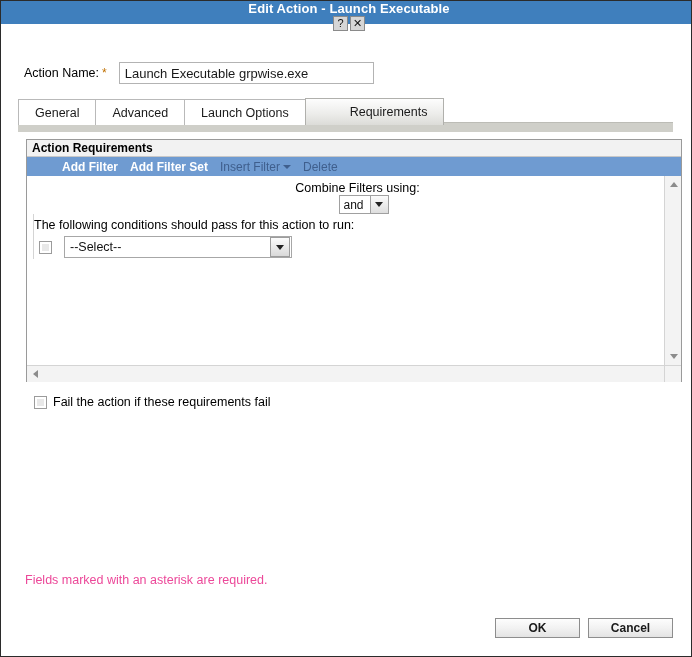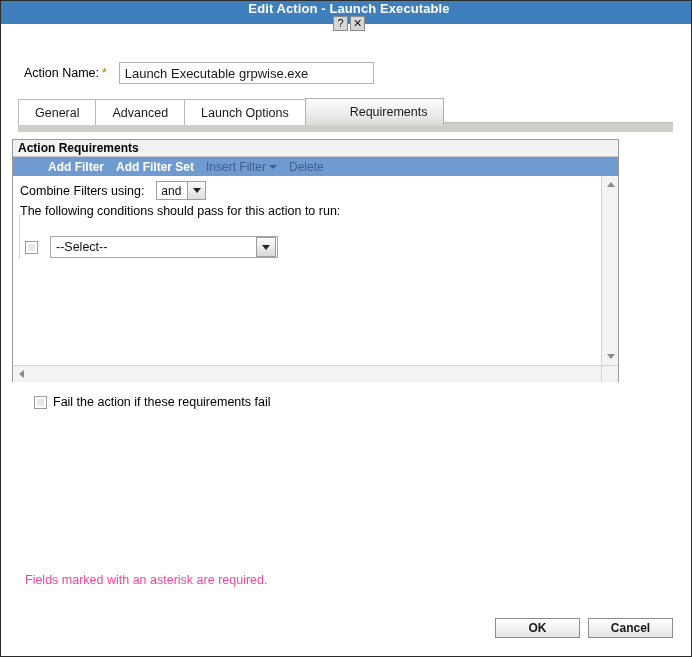--- a/index.html
+++ b/index.html
@@ -143,23 +143,23 @@
     top: 24px;
     width: 655px;
     height: 9px;
     background: #cfcfc9;
     border-top: 1px solid #bcbcb6;
     z-index: 1;
   }
   
   .panel {
     position: absolute;
-    left: 11px;
+    left: 25px;
     top: 138px;
-    width: 607px;
+    width: 656px;
     height: 243px;
     box-sizing: border-box;
     border: 1px solid #9a9a9a;
     background: #ffffff;
   }
   .panel-header {
     height: 17px;
     box-sizing: border-box;
     background: #f2f2f2;
     border-bottom: 1px solid #c8c8c8;
@@ -205,20 +205,21 @@
     position: relative;
     height: 206px;
     background: #ffffff;
   }
   .combine-row {
     display: flex;
     align-items: center;
     padding: 5px 0 0 7px;
     font-size: 12.5px;
     color: #000;
+    flex-direction: column;
   }
   .combine-select {
     margin-left: 12px;
     width: 50px;
     height: 19px;
     box-sizing: border-box;
     border: 1px solid #a0a0a0;
     background: #ffffff;
     display: flex;
     align-items: center;

